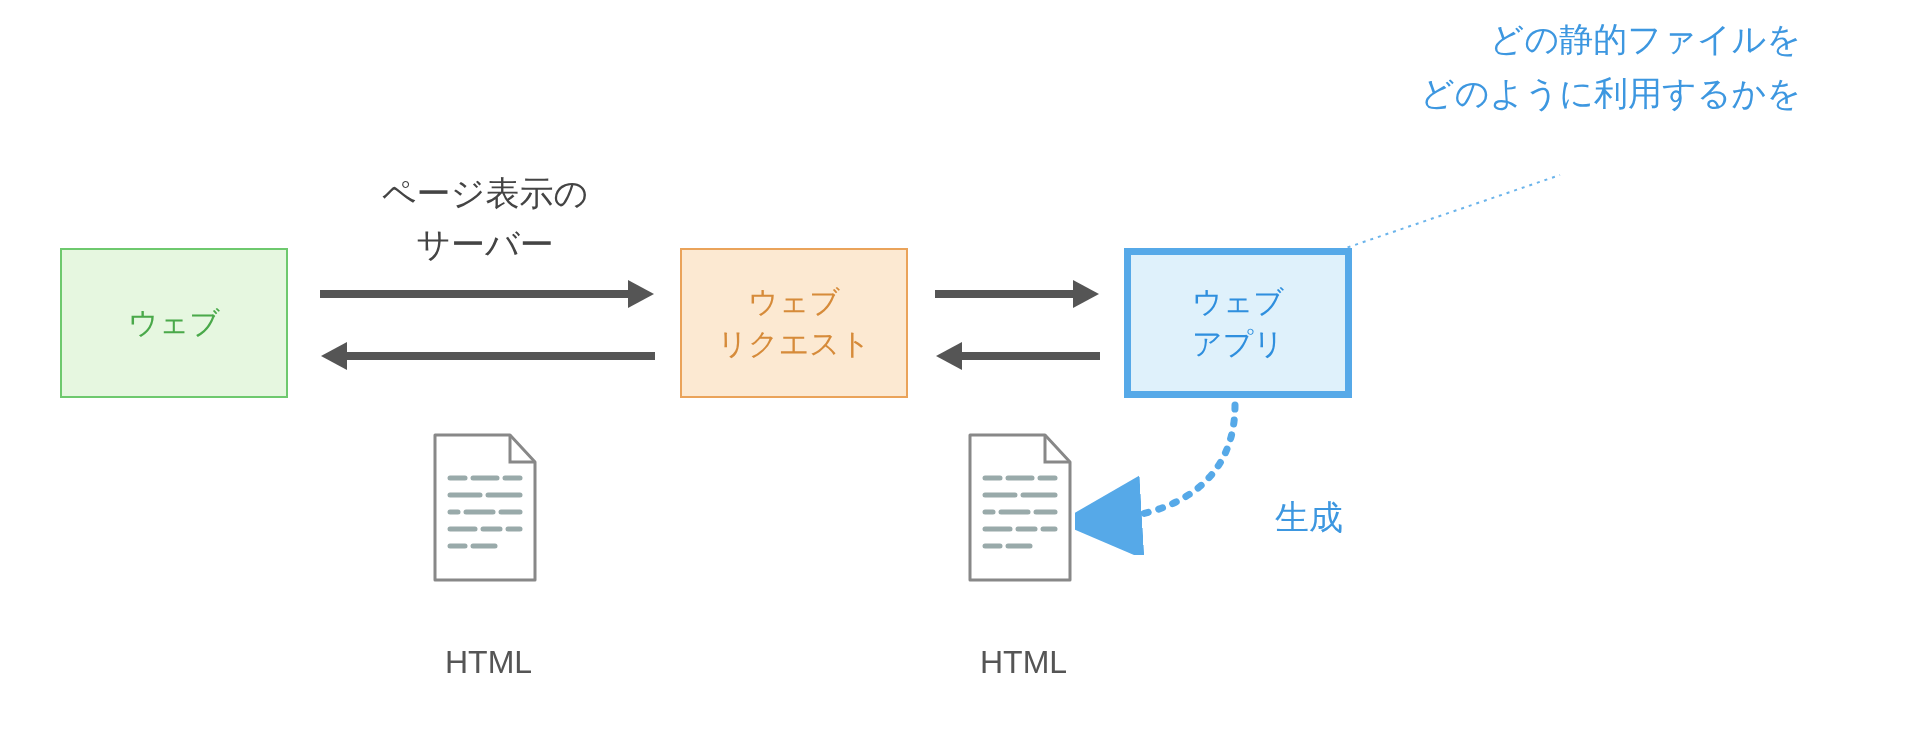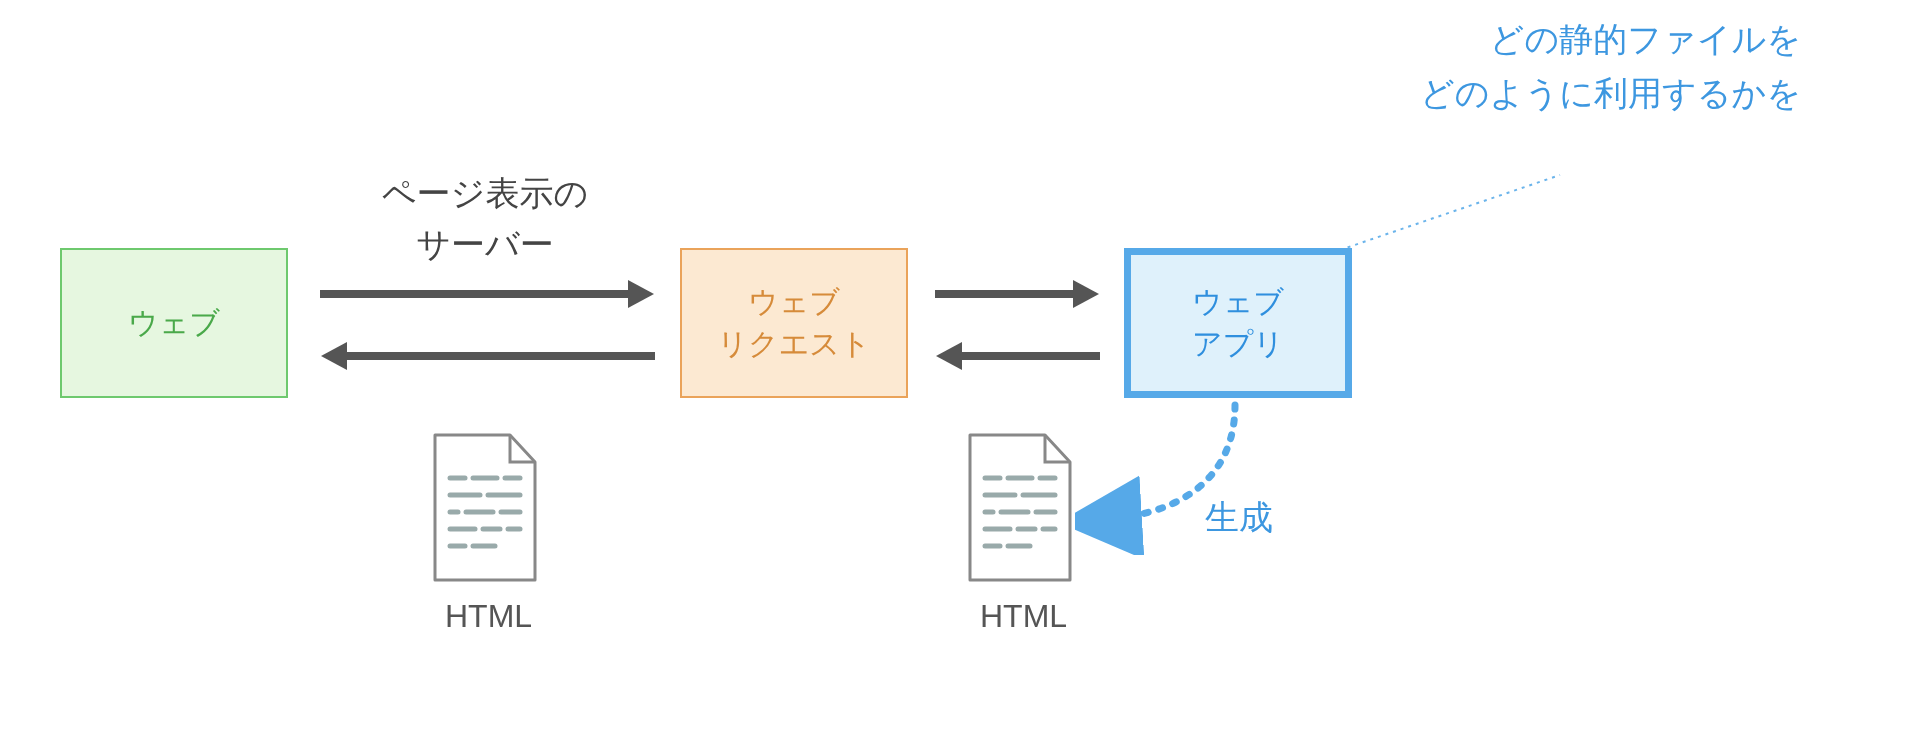--- a/index.html
+++ b/index.html
@@ -90,20 +90,21 @@
   .doc-icon {
     position: absolute;
     width: 120px;
     height: 155px;
   }
   .doc-label {
     position: absolute;
     font-size: 32px;
     color: #555;
     text-align: center;
+    margin-top: 46px;
   }
   svg { display: block; }
 </style>
 </head>
 <body>
 
 <div class="annotation-blue" style="left:1420px; top:12px;">
   <div>どの静的ファイルを</div>
   <div>どのように利用するかを</div>
 </div>
@@ -184,13 +185,13 @@
 <div class="doc-label" style="left:980px; top:598px;">HTML</div>
 
 <svg style="position:absolute; left:1075px; top:395px; width:220px; height:160px;">
   <defs>
     <marker id="blueHead" markerWidth="14" markerHeight="14" refX="6" refY="6" orient="auto">
       <path d="M0 0 L12 6 L0 12 Z" fill="#56a9e8"></path>
     </marker>
   </defs>
   <path d="M160 10 C 160 80, 110 120, 25 125" fill="none" stroke="#56a9e8" stroke-width="7" stroke-dasharray="4 11" stroke-linecap="round" marker-end="url(#blueHead)"></path>
 </svg>
-<div class="annotation-blue" style="left:1205px; top:490px; font-size:34px;">生成</div>
+<div class="annotation-blue" style="left:1275px; top:490px; font-size:34px;">生成</div>
 
 </body></html>

